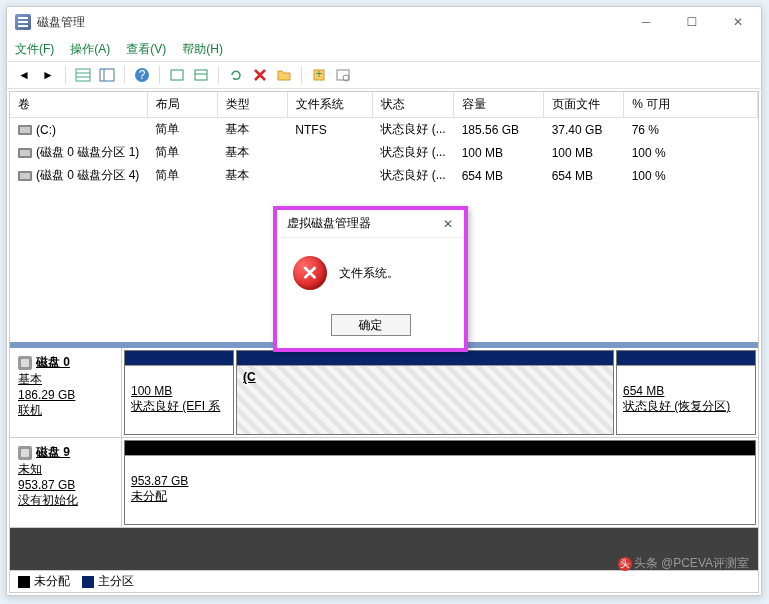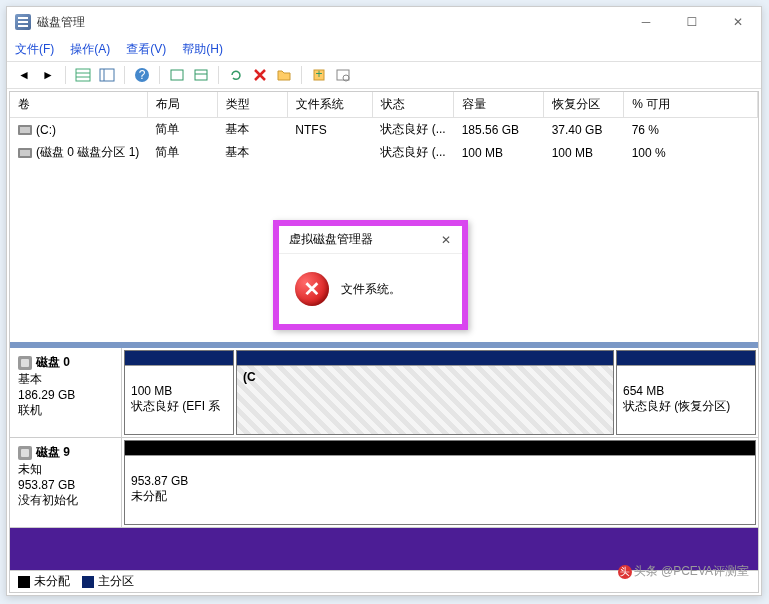--- a/index.html
+++ b/index.html
@@ -6,54 +6,54 @@
     body { background: #e8f0f8; width: 769px; height: 604px; position: relative; overflow: hidden; }
     .window { position: absolute; left: 6px; top: 6px; width: 756px; height: 590px; background: #fff; border: 1px solid #ccc; box-shadow: 0 2px 8px rgba(0,0,0,0.15); display: flex; flex-direction: column; }
     .titlebar { height: 30px; display: flex; align-items: center; justify-content: space-between; padding: 0 0 0 8px; }
     .title-left { display: flex; align-items: center; gap: 6px; }
     .app-icon { width: 16px; height: 16px; background: linear-gradient(135deg,#7a9bc7,#4a6a9a); border-radius: 2px; position: relative; }
     .app-icon::after { content:""; position:absolute; inset:3px; background: repeating-linear-gradient(#fff,#fff 2px,transparent 2px,transparent 4px); }
     .title-text { color: #333; }
     .win-controls { display: flex; }
     .win-btn { width: 46px; height: 30px; display: flex; align-items: center; justify-content: center; color: #666; }
     .menubar { height: 24px; display: flex; align-items: center; padding: 0 8px; gap: 16px; }
-    .menu-item { color: #1d4ed8; cursor: default; }
+    .menu-item { color: #15803d; cursor: default; }
     .toolbar { height: 28px; border-top: 1px solid #e0e0e0; border-bottom: 1px solid #e0e0e0; display: flex; align-items: center; padding: 0 6px; gap: 2px; }
     .tb-sep { width: 1px; height: 18px; background: #ddd; margin: 0 4px; }
     .tb-btn { width: 22px; height: 22px; display:flex; align-items:center; justify-content:center; }
     .content { flex: 1; display: flex; flex-direction: column; border: 1px solid #ccc; margin: 2px; overflow: hidden; }
     .table-area { height: 250px; overflow: auto; background: #fff; position:relative; }
     table { width: 100%; border-collapse: collapse; }
     th { text-align: left; font-weight: normal; background: #fff; border-right: 1px solid #e0e0e0; border-bottom: 1px solid #e0e0e0; padding: 4px 8px; height: 22px; }
     td { padding: 3px 8px; white-space: nowrap; }
     .vol-icon { display:inline-block; width:14px; height:10px; background:#888; margin-right:4px; vertical-align:middle; border-radius:1px; position:relative; }
     .vol-icon::before{content:"";position:absolute;left:2px;top:2px;right:2px;bottom:2px;background:#ccc;}
-    .disk-area { flex: 1; overflow: auto; border-top: 6px solid #7a98c6; background: #4c1d95; }
+    .disk-area { flex: 1; overflow: auto; border-top: 6px solid #7a98c6; background: #404040; text-decoration: underline; }
     .disk-row { display: flex; border-bottom: 1px solid #ccc; min-height: 90px; }
     .disk-info { width: 112px; border-right: 1px solid #ccc; padding: 6px 8px; background: #fff; position: relative; }
     .disk-ico { display:inline-block; width:14px; height:14px; vertical-align:middle; margin-right:4px; border-radius:2px; background:#999; position:relative;}
     .disk-ico::after{content:"";position:absolute;inset:3px;background:#ddd;border-radius:1px;}
     .disk-name { font-weight: bold; }
     .disk-parts { flex: 1; display: flex; padding: 2px; gap: 2px; background:#fff; }
     .part { border: 1px solid #777; display:flex; flex-direction:column; }
     .part-bar { height: 14px; background: #0a246a; }
     .part-bar.black { background: #000; }
     .part-body { flex:1; padding: 4px 6px; background:#fff; border-top:1px solid #999; }
     .part.hatched .part-body { background: repeating-linear-gradient(45deg,#f5f5f5,#f5f5f5 5px,#e5e5e5 5px,#e5e5e5 10px); }
     .legend { height: 22px; border-top: 1px solid #ccc; display: flex; align-items: center; padding: 0 8px; gap: 12px; background:#fff;}
     .leg-box { display:inline-block; width:12px; height:12px; vertical-align:middle; margin-right:4px; }
     .leg-black{ background:#000;} .leg-blue{ background:#0a246a;}
-    .dialog { position: absolute; left: 273px; top: 220px; width: 195px; background: #fff; border: 6px solid #d946ef; box-shadow: 2px 2px 6px rgba(0,0,0,0.25); }
+    .dialog { position: absolute; left: 273px; top: 206px; width: 195px; background: #fff; border: 4px solid #d946ef; box-shadow: 2px 2px 6px rgba(0,0,0,0.25); }
     .dlg-title { height: 28px; display:flex; align-items:center; justify-content:space-between; padding:0 6px 0 10px; border-bottom:1px solid #eee;}
     .dlg-close { width:20px; height:20px; display:flex; align-items:center; justify-content:center; color:#555;}
     .dlg-body { padding: 18px 16px; display:flex; align-items:center; gap:12px; }
     .err-icon { width:34px; height:34px; border-radius:50%; background: radial-gradient(circle at 30% 30%, #ff6a6a, #c80000); display:flex; align-items:center; justify-content:center; color:#fff; font-size:20px; font-weight:bold; box-shadow: inset -2px -2px 4px rgba(0,0,0,0.3);}
     .dlg-btns { padding: 6px 12px 12px; text-align:center; background:#fff;}
     .ok-btn { width:80px; height:22px; border:1px solid #888; background:#f5f5f5; cursor:pointer;}
-    .watermark { position:absolute; right:20px; bottom:24px; color:#999; font-size:13px;margin-top:24px; }
+    .watermark { position:absolute; right:20px; bottom:32px; color:#999; font-size:13px;margin-top:24px; }
     .red-dot{display:inline-block;width:14px;height:14px;border-radius:50%;background:#d33;color:#fff;text-align:center;line-height:14px;font-size:10px;margin-right:2px;}
   </style>
 </head>
 <body>
 
 <div class="window">
   <div class="titlebar">
     <div class="title-left">
       <span class="app-icon"></span>
       <span class="title-text">磁盘管理</span>
@@ -140,21 +140,21 @@
     <div class="table-area">
       <table>
         <thead>
             <tr>
           <th style="width:130px">卷</th>
           <th style="width:70px">布局</th>
           <th style="width:70px">类型</th>
           <th style="width:85px">文件系统</th>
           <th style="width:80px">状态</th>
           <th style="width:90px">容量</th>
-          <th style="width:80px">恢复分区</th>
+          <th style="width:80px">页面文件</th>
           <th>% 可用</th>
         </tr>
           </thead>
         <tbody id="vol-rows">
             <tr>
               <td><span class="vol-icon"></span>(C:)</td>
               <td>简单</td>
               <td>基本</td>
               <td>NTFS</td>
               <td>状态良好 (...</td>
@@ -165,20 +165,30 @@
             <tr>
               <td><span class="vol-icon"></span>(磁盘 0 磁盘分区 1)</td>
               <td>简单</td>
               <td>基本</td>
               <td></td>
               <td>状态良好 (...</td>
               <td>100 MB</td>
               <td>100 MB</td>
               <td>100 %</td>
             </tr>
+            <tr>
+              <td><span class="vol-icon"></span>(磁盘 0 磁盘分区 4)</td>
+              <td>简单</td>
+              <td>基本</td>
+              <td></td>
+              <td>状态良好 (...</td>
+              <td>654 MB</td>
+              <td>654 MB</td>
+              <td>100 %</td>
+            </tr>
           </tbody>
       </table>
     </div>
     <div class="disk-area">
       <div class="disk-row">
         <div class="disk-info">
           <div><span class="disk-ico"></span><span class="disk-name">磁盘 0</span></div>
           <div>基本</div>
           <div>186.29 GB</div>
           <div>联机</div>
@@ -236,17 +246,20 @@
 
 <div class="dialog">
   <div class="dlg-title">
     <span>虚拟磁盘管理器</span>
     <span class="dlg-close">✕</span>
   </div>
   <div class="dlg-body">
     <div class="err-icon">✕</div>
     <div>文件系统。</div>
   </div>
+  <div class="dlg-btns">
+    <button class="ok-btn">确定</button>
+  </div>
 </div>
 
 <div class="watermark">
   <span class="red-dot">头</span><span>头条 @PCEVA评测室</span>
 </div>
 
 </body></html>

